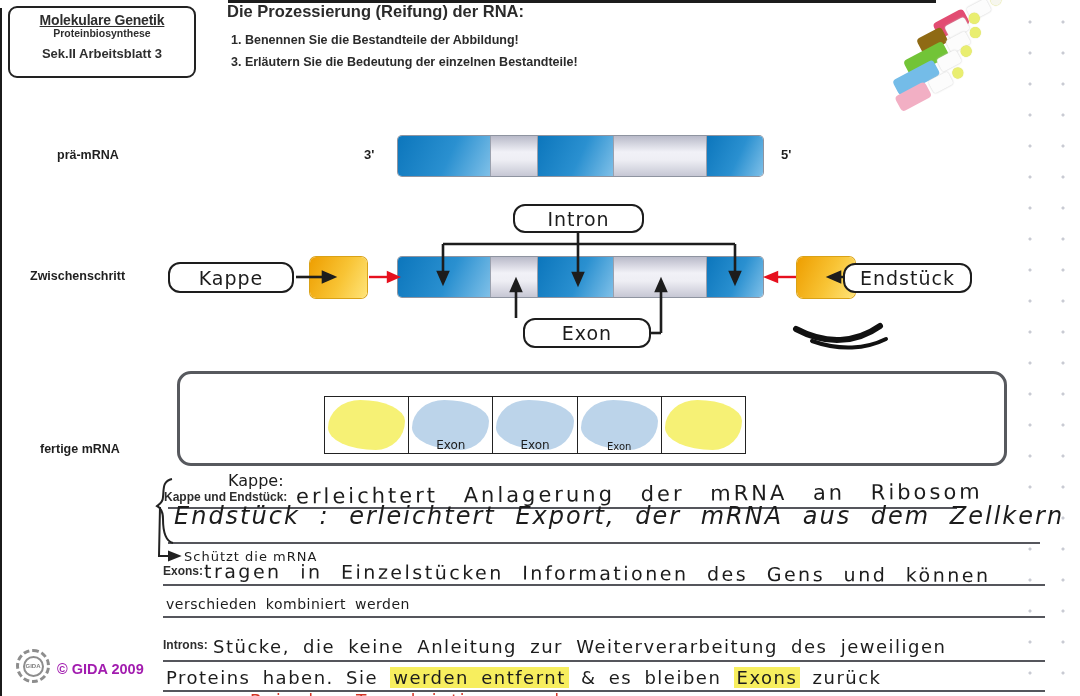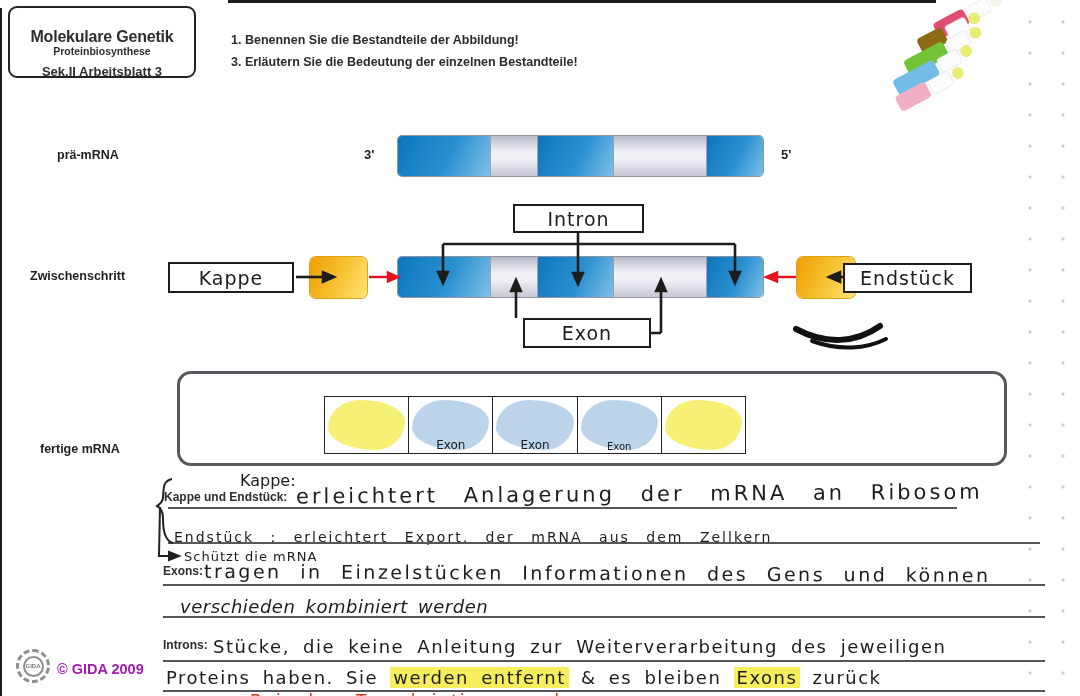--- a/index.html
+++ b/index.html
@@ -12,21 +12,21 @@
   
   .left-edge{left:0;top:8px;width:2px;height:688px;background:#1b1b1b;}
   .top-edge{left:228px;top:0;width:708px;height:3px;background:#1d1d1d;}
   .dots{right:0;top:0;width:64px;height:696px;
         background-image:radial-gradient(circle at 2px 2px,#b7bac4 1.3px,transparent 1.8px);
         background-size:33px 31px;background-position:12px 20px;opacity:.75;}
 
   
   .hdr-box{left:8px;top:6px;width:184px;height:68px;border:2.5px solid #222;border-radius:9px;
            background:#fff;text-align:center;}
-  .hdr1{margin-top:20px;font-size:16px;letter-spacing:-.2px;}
+  .hdr1{margin-top:4px;font-size:14px;letter-spacing:-.2px;text-decoration:underline;}
   .hdr2{font-size:10.5px;margin-top:-1px;}
   .hdr3{font-size:13px;margin-top:7px;}
   .title{left:227px;top:2px;font-size:16.5px;color:#2b2b2b;}
   .tasks{left:231px;top:29px;font-size:12.5px;line-height:22px;color:#2b2b2b;}
 
   
   .rna-icon{left:886px;top:0;width:120px;height:100px;}
   .rung{position:absolute;display:flex;align-items:center;gap:3px;transform:rotate(-28deg);}
   .base{height:17px;border-radius:4px;}
   .wblk{width:22px;height:14px;border-radius:3px;background:#fcfcfc;box-shadow:0 0 2px #c9c9c9;}
@@ -38,21 +38,21 @@
   .prime{font-size:13px;font-weight:bold;color:#1f1f1f;}
   .bar{display:flex;height:40px;width:365px;border-radius:4px;overflow:hidden;
        box-shadow:0 0 0 1px #8f94a0;}
   .seg{height:100%;box-sizing:border-box;}
   .seg.blue{background:linear-gradient(115deg,#0c76bc 0%,#2a90d0 55%,#7fc0e8 100%);}
   .seg.gray{background:linear-gradient(180deg,#b9bac9 0%,#f1f1f7 40%,#eeeef4 60%,#c6c7d4 100%);
             border-left:1px solid #9aa0ad;border-right:1px solid #9aa0ad;}
   .orange{border-radius:6px;background:linear-gradient(115deg,#ee9e00 0%,#f8c435 55%,#ffe479 100%);
           box-shadow:0 0 0 1px #d9a217;}
 
-  .tag-box{border:2.5px solid #1d1d1d;border-radius:0;background:#fff;display:flex;
+  .tag-box{border:2.5px solid #1d1d1d;border-radius:12px;background:#fff;display:flex;
            align-items:center;justify-content:center;z-index:6;}
   .tag-box .hw{font-size:19px;letter-spacing:1px;}
 
   
   .final-outer{left:177px;top:371px;width:824px;height:89px;border:3px solid #57595e;border-radius:14px;background:#fff;}
   .final-table{left:324px;top:396px;width:420px;height:56px;display:flex;border:1.6px solid #222;}
   .fcell{flex:1;border-right:1.6px solid #222;position:relative;overflow:hidden;}
   .fcell:last-child{border-right:none;}
   .blob{position:absolute;left:3px;top:3px;right:3px;bottom:3px;
         border-radius:42% 58% 38% 62%/55% 42% 58% 45%;}
@@ -82,20 +82,21 @@
   <div class="abs left-edge"></div>
   <div class="abs top-edge"></div>
   <div class="abs dots"></div>
 
   <div class="abs hdr-box">
     <div class="printed hdr1">Molekulare Genetik</div>
     <div class="printed hdr2">Proteinbiosynthese</div>
     <div class="printed hdr3">Sek.II  Arbeitsblatt 3</div>
   </div>
 
+  <div class="abs printed title">Die Prozessierung (Reifung) der RNA:</div>
   <div class="abs printed tasks">
     <div>1. Benennen Sie die Bestandteile der Abbildung!</div>
     <div>3. Erläutern Sie die Bedeutung der einzelnen Bestandteile!</div>
   </div>
 
   <div class="abs rna-icon">
     <div class="rung" style="left:46px;top:6px;">
         <div class="base" style="width:34px;background:#e24c72;"></div>
         <div class="wblk"></div>
         <div class="nub nubw"></div>
@@ -220,31 +221,31 @@
       </div>
     <div class="fcell small">
         <div class="blob blue"></div>
         <span class="hw">Exon</span>
       </div>
     <div class="fcell">
         <div class="blob yellow"></div>
       </div>
   </div>
 
-  <div class="abs hw" style="left:240px;top:471px;font-size:16px;">Kappe:</div>
+  <div class="abs hw" style="left:228px;top:471px;font-size:16px;">Kappe:</div>
   <div class="abs printed" style="left:164px;top:490px;font-size:12px;">Kappe und Endstück:</div>
   <div class="abs hw" style="left:296px;top:482px;font-size:21px;letter-spacing:3px;word-spacing:16px;transform:rotate(-.4deg);">erleichtert Anlagerung der mRNA an Ribosom</div>
   <div class="abs rule" style="left:168px;top:507px;width:789px;"></div>
-  <div class="abs hw" style="left:174px;top:529px;font-size:14px;letter-spacing:2px;word-spacing:10px;">Endstück : erleichtert Export, der mRNA aus dem Zellkern</div>
+  <div class="abs hw" style="left:174px;top:502px;font-size:24px;letter-spacing:2px;word-spacing:10px;font-style:italic;">Endstück : erleichtert Export, der mRNA aus dem Zellkern</div>
   <div class="abs rule" style="left:168px;top:542px;width:872px;"></div>
   <div class="abs hw" style="left:184px;top:549px;font-size:13px;letter-spacing:1px;">Schützt die mRNA</div>
   <div class="abs printed" style="left:163px;top:564px;font-size:12px;">Exons:</div>
   <div class="abs hw" style="left:204px;top:562px;font-size:19px;letter-spacing:2.5px;word-spacing:10px;transform:rotate(.3deg);">tragen in Einzelstücken Informationen des Gens und können</div>
   <div class="abs rule" style="left:163px;top:584px;width:882px;"></div>
-  <div class="abs hw" style="left:180px;top:596px;font-size:18px;letter-spacing:.5px;word-spacing:4px;font-style:italic;">verschieden kombiniert werden</div>
+  <div class="abs hw" style="left:166px;top:596px;font-size:14px;letter-spacing:.5px;word-spacing:4px;">verschieden kombiniert werden</div>
   <div class="abs rule" style="left:163px;top:616px;width:882px;"></div>
   <div class="abs printed" style="left:163px;top:638px;font-size:12px;">Introns:</div>
   <div class="abs hw" style="left:213px;top:636px;font-size:18px;letter-spacing:1.5px;word-spacing:6px;">Stücke, die keine Anleitung zur Weiterverarbeitung des jeweiligen</div>
   <div class="abs rule" style="left:163px;top:660px;width:882px;"></div>
   <div class="abs hw" style="left:166px;top:667px;font-size:18px;letter-spacing:1.5px;word-spacing:5px;">
     <span>Proteins haben. Sie </span><span class="hl">werden entfernt</span><span> &amp; es bleiben </span><span class="hl">Exons</span><span> zurück</span>
   </div>
   <div class="abs rule" style="left:163px;top:690px;width:882px;"></div>
   <div class="abs hw red" style="left:250px;top:691px;font-size:17px;letter-spacing:2px;word-spacing:12px;">Bei der Transkription werden</div>
 

